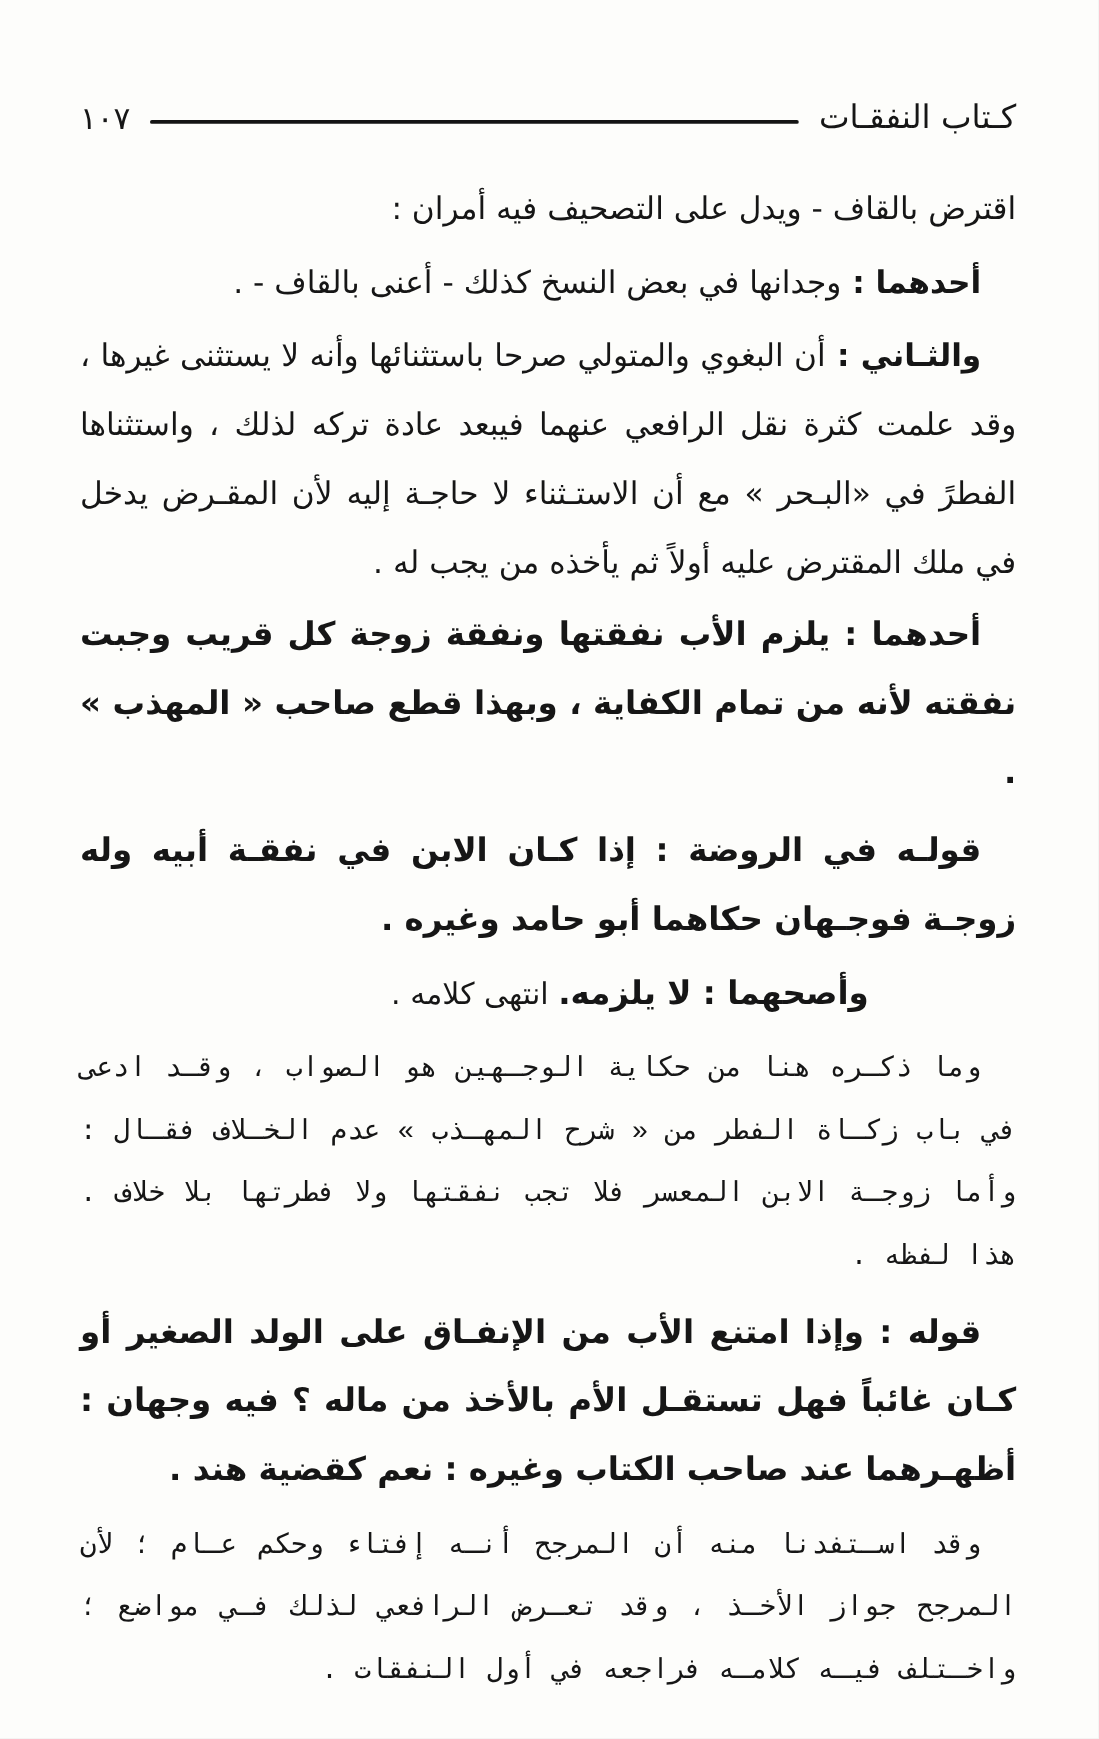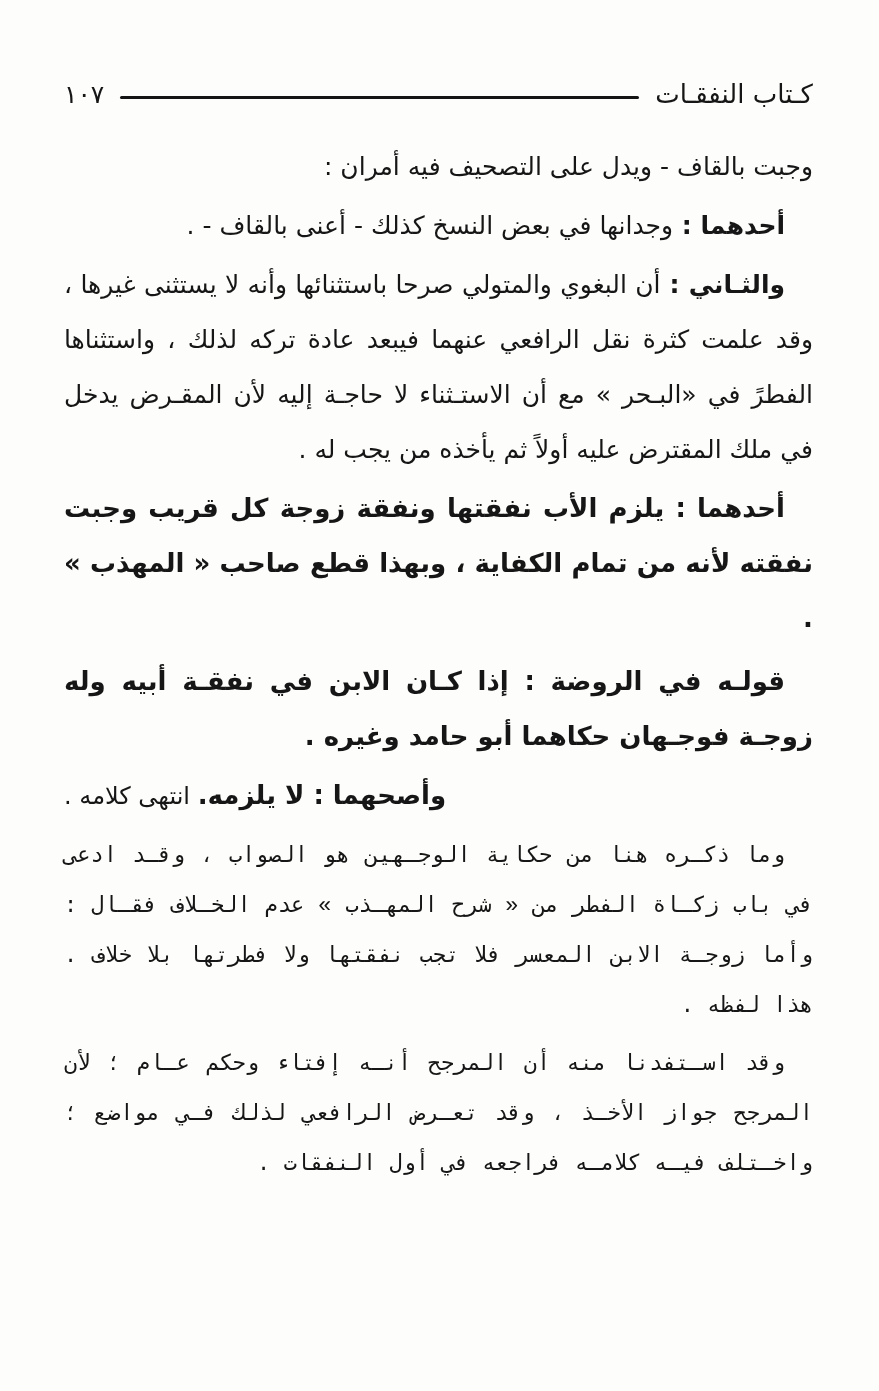--- a/index.html
+++ b/index.html
@@ -56,52 +56,53 @@
   .t-main  { font-size: 25px; line-height: 55px; font-weight: 400; }
   .t-bold  { font-size: 26px; line-height: 55px; font-weight: 700; }
   .t-small { font-size: 22px; line-height: 50px; font-weight: 400; font-family: Liberation Mono, monospace; }
 
   .lead-bold { font-weight: 700; }
   .tail-regular { font-weight: 400; font-size: 24px; }
 
   .indent { text-indent: 28px; }
 
   .para-last-line {
-    text-align: left;
+    text-align: right;
     margin-right: 118px;
   }
 
   .gap-sm { margin-top: 4px; }
   .gap-md { margin-top: 8px; }
 </style>
 </head>
 <body>
 
 <div class="page">
 
   <div class="header">
     <div class="header-title">كـتاب النفقـات</div>
     <div class="header-rule"></div>
     <div class="page-number">١٠٧</div>
   </div>
 
   <div class="content">
 
-    <p class="para t-main">وجبت بالقاف - ويدل على التصحيف فيه أمران :</p>
+    <p class="para t-main">اقترض بالقاف - ويدل على التصحيف فيه أمران :</p>
 
     <p class="para t-main indent gap-sm"><span class="lead-bold">أحدهما : </span><span>وجدانها في بعض النسخ كذلك - أعنى بالقاف - .</span></p>
 
     <p class="para t-main indent gap-sm"><span class="lead-bold">والثـاني : </span><span>أن البغوي والمتولي صرحا باستثنائها وأنه لا يستثنى غيرها ، وقد علمت كثرة نقل الرافعي عنهما فيبعد عادة تركه لذلك ، واستثناها الفطرً في «البـحر » مع أن الاستـثناء لا حاجـة إليه لأن المقـرض يدخل في ملك المقترض عليه أولاً ثم يأخذه من يجب له .</span></p>
 
     <p class="para t-bold indent gap-sm">أحدهما : يلزم الأب نفقتها ونفقة زوجة كل قريب وجبت نفقته لأنه من تمام الكفاية ، وبهذا قطع صاحب « المهذب » .</p>
 
     <p class="para t-bold indent gap-md">قولـه في الروضة : إذا كـان الابن في نفقـة أبيه وله زوجـة فوجـهان حكاهما أبو حامد وغيره .</p>
 
     <p class="para t-bold para-last-line gap-sm"><span>وأصحهما : لا يلزمه.</span><span class="tail-regular"> انتهى كلامه .</span></p>
 
     <p class="para t-small indent gap-md">وما ذكـره هنا من حكاية الوجـهين هو الصواب ، وقـد ادعى في باب زكـاة الفطر من « شرح المهـذب » عدم الخـلاف فقـال : وأما زوجـة الابن المعسر فلا تجب نفقتها ولا فطرتها بلا خلاف . هذا لفظه .</p>
 
+    <p class="para t-bold indent gap-md">قوله : وإذا امتنع الأب من الإنفـاق على الولد الصغير أو كـان غائباً فهل تستقـل الأم بالأخذ من ماله ؟ فيه وجهان : أظهـرهما عند صاحب الكتاب وغيره : نعم كقضية هند .</p>
 
 
     <p class="para t-small indent gap-md">وقد اسـتفدنا منه أن المرجح أنـه إفتاء وحكم عـام ؛ لأن المرجح جواز الأخـذ ، وقد تعـرض الرافعي لذلك فـي مواضع ؛ واخـتلف فيـه كلامـه فراجعه في أول النفقات .</p>
 
   </div>
 </div>
 
 </body></html>

